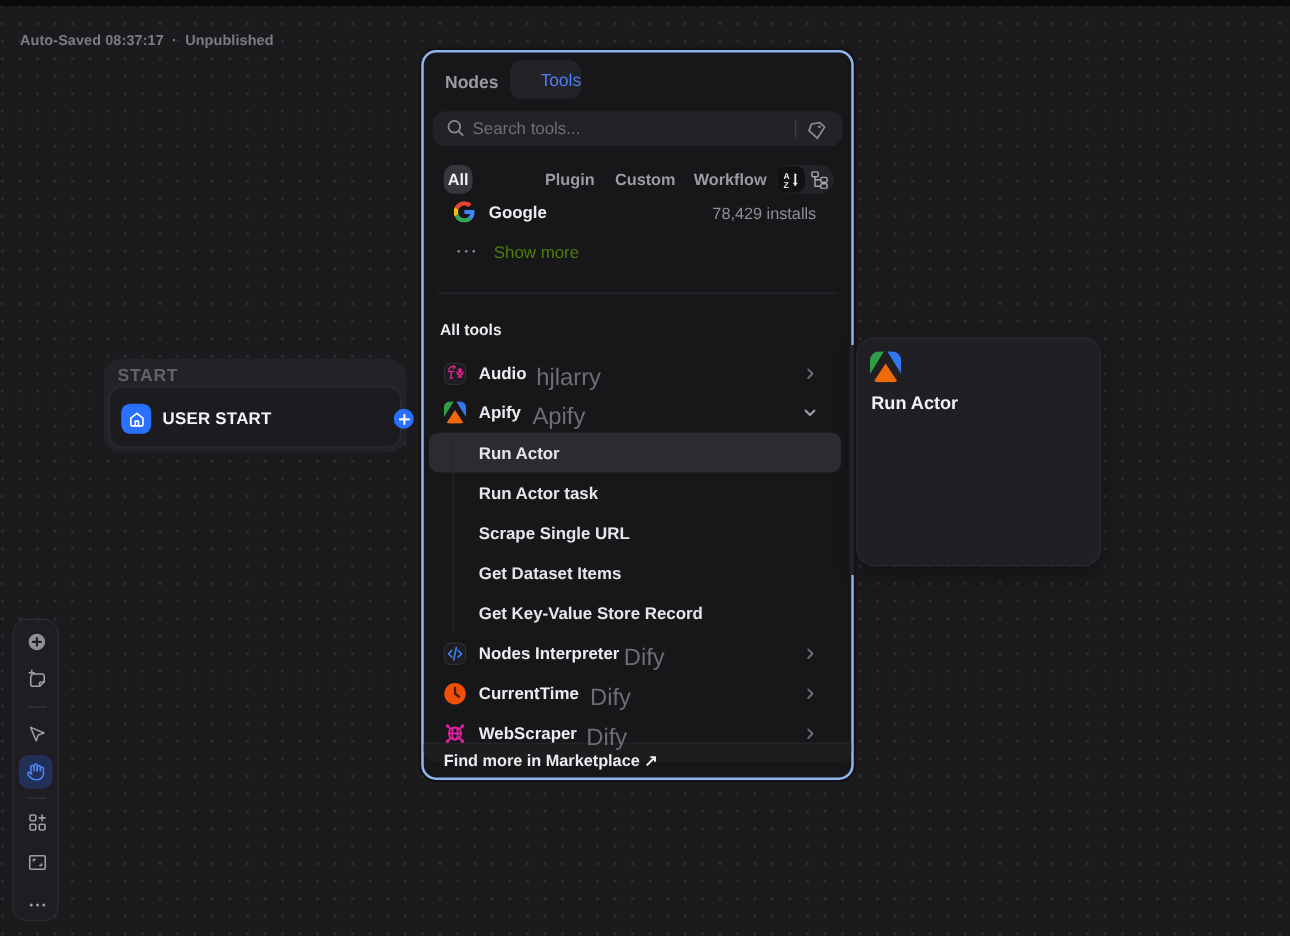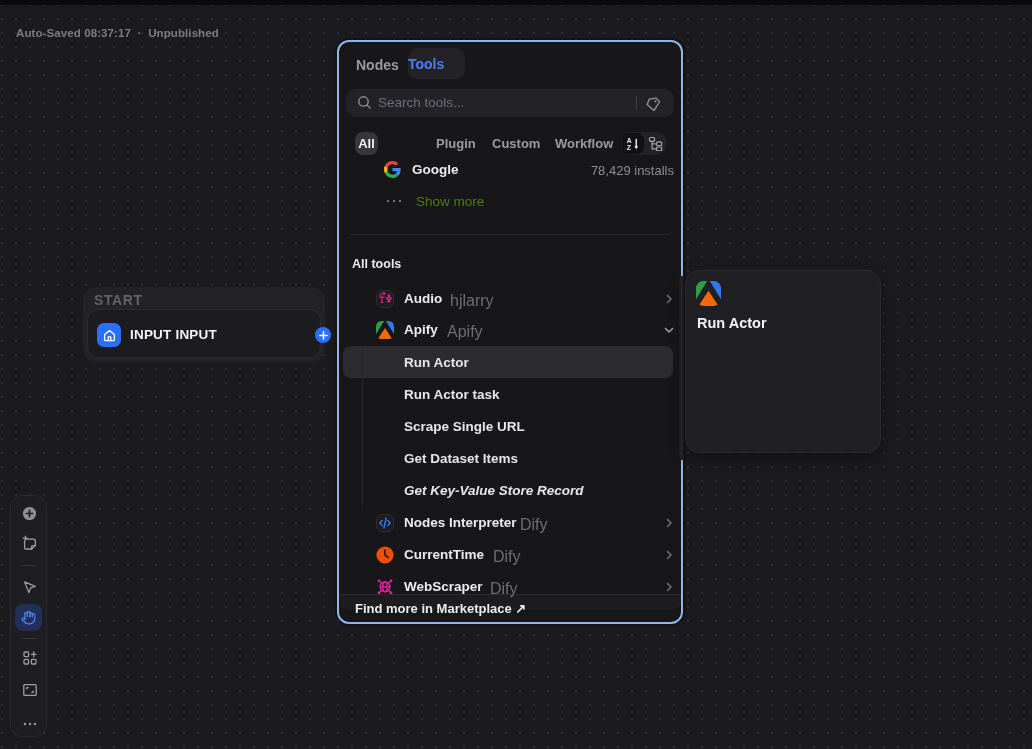--- a/index.html
+++ b/index.html
@@ -27,35 +27,35 @@
 
   
   .toolbar { left:10px; top:495px; width:37px; height:242px; border-radius:12px; background:#1e1e22; border:1px solid #2b2b30; }
   .tbIcon { left:0; width:37px; display:flex; justify-content:center; }
   .tbSep { left:11px; width:15px; height:1px; background:#35353b; }
   .handBox { left:4px; top:108px; width:27px; height:27px; border-radius:8px; background:#223058; display:flex; align-items:center; justify-content:center; }
 
   
   .panel { left:337px; top:40px; width:346px; height:584px; border-radius:12px; background:#171719; border:2px solid #8fb5ee; box-shadow:0 0 0 2px rgba(12,12,15,0.55); }
   .tabNodes { left:17px; top:15px; font-size:14px; font-weight:700; color:#9b9ba3; }
-  .tabTools { left:69px; top:6px; width:57px; height:31px; background:#232327; border-radius:10px 10px 8px 8px; text-align:left; line-height:33px; font-size:14px; font-weight:700; color:#4d7dfa; }
+  .tabTools { left:69px; top:6px; width:57px; height:31px; background:#232327; border-radius:10px 10px 8px 8px; text-align:right; line-height:33px; font-size:14px; font-weight:400; color:#4d7dfa; }
   .search { left:7px; top:47px; width:328px; height:28px; border-radius:10px; background:#232327; }
   .searchTxt { left:32px; top:6px; font-size:13.5px; color:#6e6e77; }
   .searchSep { left:290px; top:7px; width:1px; height:14px; background:#3e3e45; }
   .chipAll { left:16px; top:90px; width:23px; height:23px; border-radius:8px; background:#36363c; color:#f0f0f3; font-size:13px; font-weight:700; text-align:center; line-height:23px; }
   .fLabel { top:94px; font-size:13px; font-weight:700; color:#9b9ba3;padding-left:42px; }
   .sortPill { left:282px; top:90px; width:46px; height:23px; border-radius:11.5px; background:#232327; }
   .sortBtn { left:1px; top:1px; width:21.5px; height:21px; border-radius:7px; background:#111113; display:flex; align-items:center; justify-content:center; }
   .treeBtn { left:23px; top:1px; width:23px; height:21px; display:flex; align-items:center; justify-content:center; }
 
-  .row { left:0; width:330px; height:32px; z-index:4;margin-left:21px; }
+  .row { left:0; width:330px; height:32px; z-index:4; }
   .rowIcon { left:16px; top:7px; width:18px; height:18px; }
   .icoBox { background:#1d1d21; border:1px solid #2e2e33; border-radius:6px; display:flex; align-items:center; justify-content:center; }
   .rowName { left:44px; top:8px; font-size:13.5px; font-weight:700; color:#ececf0; }
-  .rowSub { top:9px; font-size:16px; color:#6d6d76; }
+  .rowSub { top:9px; font-size:19px; color:#6d6d76; }
   .rowRight { right:16px; top:9px; font-size:13px; color:#8d8d95; }
   .chev { right:15px; top:10px; }
   .subItem { left:44px; top:8px; font-size:13.5px; font-weight:700; color:#e6e6ea; }
   .hl { left:4px; top:304px; width:330px; height:32px; border-radius:8px; background:#2b2b30; z-index:2; }
   .vline { left:23px; top:304px; width:1px; height:161px; background:#27272c; z-index:3; }
   .sep1 { left:11px; top:192px; width:320px; height:1px; background:#29292e; }
   .allTools { left:13px; top:215px; font-size:12.5px; font-weight:700; color:#eaeaee; }
   .footer { left:0px; top:552px; width:342px; height:16px; background:#1d1d20; border-top:1px solid #2b2b30; border-radius:0 0 10px 10px; }
   .footTxt { left:16px; top:6px; font-size:13px; font-weight:700; color:#ececf0; }
 
@@ -71,21 +71,21 @@
 
   <div class="abs startOuter">
     <div class="abs startLabel">START</div>
     <div class="abs startInner">
       <div class="abs homeIcon">
         <svg width="13" height="13" viewBox="0 0 24 24" fill="none" stroke="#ffffff" stroke-width="2.4" stroke-linecap="round" stroke-linejoin="round">
           <path d="M3 10.2 12 3l9 7.2V20a1.6 1.6 0 0 1-1.6 1.6H4.6A1.6 1.6 0 0 1 3 20Z"></path>
           <path d="M9.6 21.6v-7h4.8v7"></path>
         </svg>
       </div>
-      <div class="abs startText">INPUT INPUT</div>
+      <div class="abs startText">USER START</div>
       <div class="abs plusBtn">
         <svg width="9" height="9" viewBox="0 0 10 10">
           <path d="M5 1v8M1 5h8" stroke="#fff" stroke-width="1.8" stroke-linecap="round"></path>
         </svg>
       </div>
     </div>
   </div>
 
   <div class="abs toolbar">
     <div class="abs tbIcon" style="top:10px;">
@@ -245,21 +245,21 @@
     </div>
     <div class="abs row" style="top:369px;">
       <div class="abs subItem">Scrape Single URL</div>
     </div>
     <div class="abs row" style="top:337px;">
       <div class="abs subItem">Run Actor task</div>
     </div>
     <div class="abs row" style="top:401px;">
       <div class="abs subItem">Get Dataset Items</div>
     </div>
-    <div class="abs row" style="top:433px;font-style:italic;">
+    <div class="abs row" style="top:433px;">
       <div class="abs subItem">Get Key-Value Store Record</div>
     </div>
 
     <div class="abs row" style="top:465px;">
       <div class="abs rowIcon icoBox">
         <svg width="14" height="14" viewBox="0 0 18 18" fill="none" stroke="#3b82f6" stroke-width="1.7" stroke-linecap="round" stroke-linejoin="round">
           <path d="M5.6 5.6 2.4 9l3.2 3.4"></path>
           <path d="M12.4 5.6 15.6 9l-3.2 3.4"></path>
           <path d="M10.4 2.6 7.6 15.4"></path>
         </svg>

